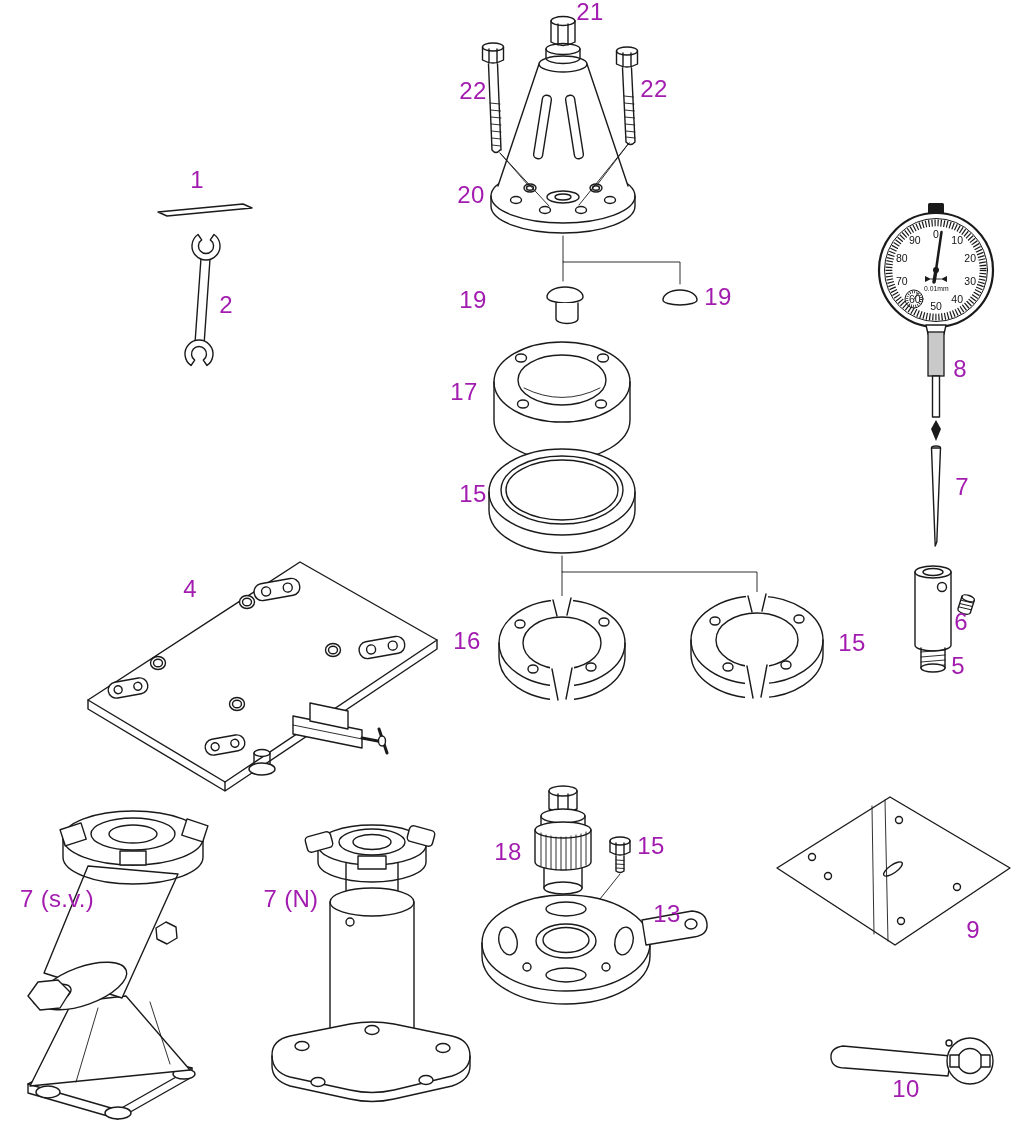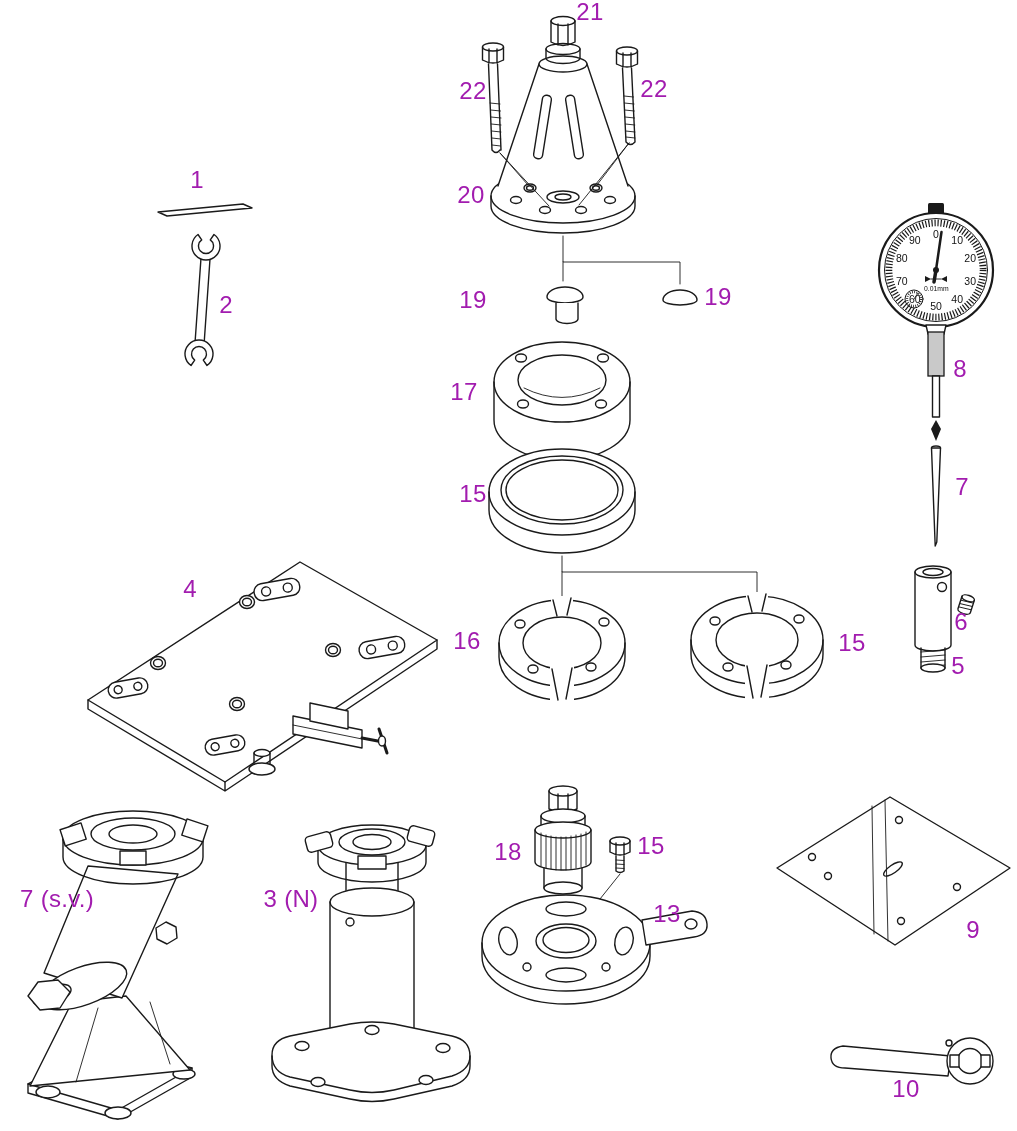--- a/index.html
+++ b/index.html
@@ -359,21 +359,21 @@
     <path class="s" d="M959.5,598 L959.5,611 M972.5,598 L972.5,611 M959.5,611 A6.5,3 0 0 0 972.5,611"></path>
     <path class="t" d="M960,602 L972,601 M960,605.5 L972,604.5 M960,609 L972,608"></path>
   </g>
 
 </svg>
 
 <div>
   <div class="lbl" style="left:197px;top:180px">1</div>
   <div class="lbl" style="left:226px;top:305px">2</div>
   <div class="lbl" style="left:57px;top:899px">7 (s.v.)</div>
-  <div class="lbl" style="left:291px;top:899px">3 (N)</div>
+  <div class="lbl" style="left:291px;top:899px">7 (N)</div>
   <div class="lbl" style="left:190px;top:589px">4</div>
   <div class="lbl" style="left:958px;top:666px">5</div>
   <div class="lbl" style="left:961px;top:622px">6</div>
   <div class="lbl" style="left:962px;top:487px">7</div>
   <div class="lbl" style="left:960px;top:369px">8</div>
   <div class="lbl" style="left:973px;top:930px">9</div>
   <div class="lbl" style="left:906px;top:1089px">10</div>
   <div class="lbl" style="left:667px;top:914px">13</div>
   <div class="lbl" style="left:651px;top:846px">15</div>
   <div class="lbl" style="left:508px;top:852px">18</div>

